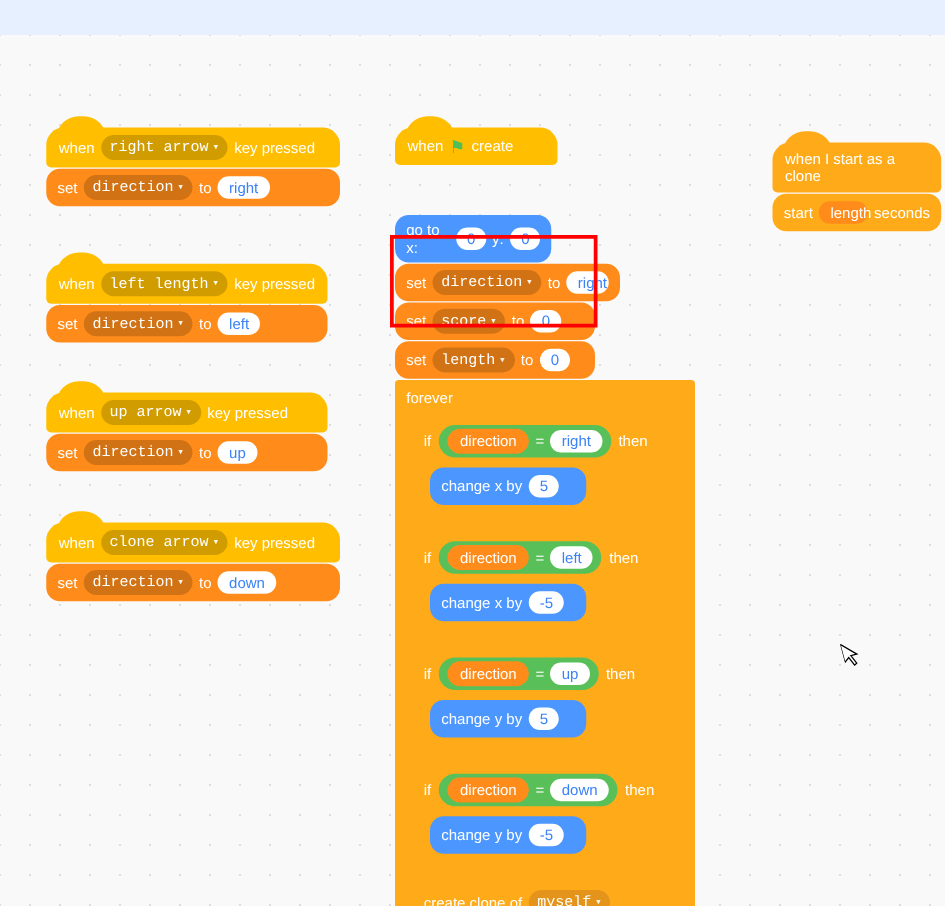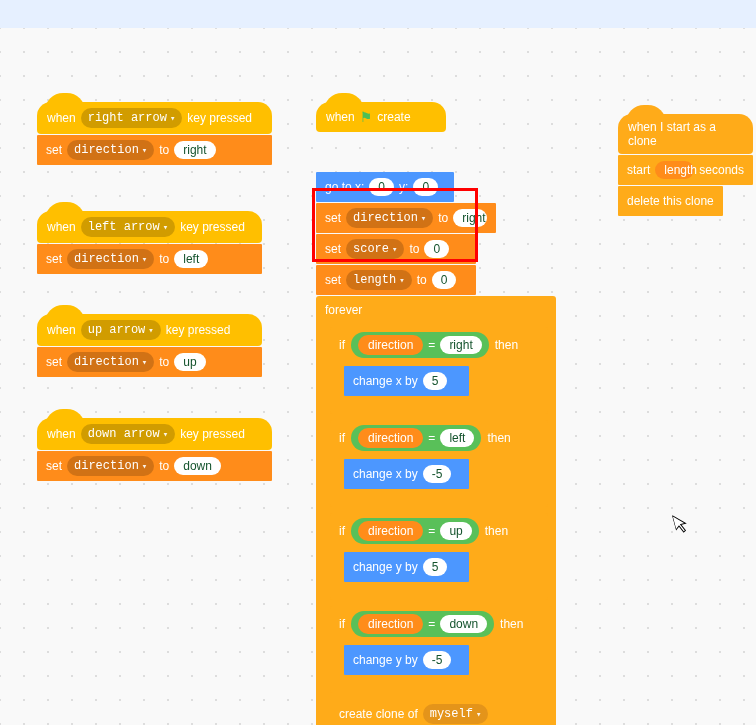--- a/index.html
+++ b/index.html
@@ -5,27 +5,27 @@
   * { box-sizing: border-box; }
   body { margin:0; font-family: Helvetica, Arial, sans-serif; font-size:12px; color:#fff; }
   .header { background:#e6f0ff; height:28px; width:756px; }
   .canvas { position:relative; width:756px; height:697px; background:#f9f9f9;
     background-image: radial-gradient(circle,#ddd 1px, transparent 1px);
     background-size:24px 24px; background-position:12px 12px; overflow:hidden; }
   .stack { position:absolute; }
   .hat { border-radius:14px 14px 4px 4px; padding:6px 10px; display:flex; align-items:center; gap:5px; min-height:30px; position:relative; }
   .hat::before { content:""; position:absolute; top:-9px; left:8px; width:40px; height:18px; border-radius:50px 50px 0 0; background:inherit; z-index:1; }
   .hat > * { position:relative; z-index:2; }
-  .blk { padding:5px 9px; display:flex; align-items:center; gap:5px; min-height:30px; border-radius:1px; margin-top:1px; }
+  .blk { padding:5px 9px; display:flex; align-items:center; gap:5px; min-height:30px; border-radius:11px; margin-top:1px; }
   .events { background:#ffbf00;margin-top:28px; } .events.hat { background:#ffbf00; }
   .data { background:#ff8c1a; }
   .motion { background:#4c97ff; }
   .control { background:#ffab19; }
   .ctrl-hat { background:#ffab19; }
-  .pill { background:#fff; color:#14532d; border-radius:20px; padding:2px 9px; min-width:24px; text-align:center; font-weight:500; }
+  .pill { background:#fff; color:#3b82f6; border-radius:20px; padding:2px 9px; min-width:24px; text-align:center; font-weight:500; }
   .pill.orange { background:#ff8c1a; color:#fff; }
   .dd { background:rgba(0,0,0,0.18); border-radius:14px; padding:3px 7px; display:inline-flex; align-items:center; gap:3px;font-family:Liberation Mono, monospace; }
   .dd .chev { font-size:9px; opacity:.9; }
   .dd.ctrl { background:#e4941a;text-align:right; }
   .var-rep { background:#ff8c1a; border-radius:14px; padding:3px 10px; color:#fff; }
   .op-eq { background:#59c059; border-radius:14px; padding:3px 7px; display:inline-flex; align-items:center; gap:5px; }
   .c-wrap { background:#ffab19; border-radius:3px; margin-top:1px; }
   .c-head { padding:5px 9px; display:flex; align-items:center; gap:6px; min-height:28px; }
   .c-body { margin-left:14px; background:transparent; padding:2px 0; }
   .c-foot { height:16px; }
@@ -57,21 +57,21 @@
         </span>
       <span>to</span>
       <span class="pill">right</span>
     </div>
   </div>
 
   <div class="stack" style="left:37px; top:155px; width:225px;">
     <div class="hat events">
       <span>when</span>
       <span class="dd">
-          <span>left arrow</span>
+          <span>left length</span>
           <span class="chev">▾</span>
         </span>
       <span>key pressed</span>
     </div>
     <div class="blk data">
       <span>set</span>
       <span class="dd">
           <span>direction</span>
           <span class="chev">▾</span>
         </span>
@@ -97,21 +97,21 @@
         </span>
       <span>to</span>
       <span class="pill">up</span>
     </div>
   </div>
 
   <div class="stack" style="left:37px; top:362px; width:235px;">
     <div class="hat events">
       <span>when</span>
       <span class="dd">
-          <span>down arrow</span>
+          <span>clone arrow</span>
           <span class="chev">▾</span>
         </span>
       <span>key pressed</span>
     </div>
     <div class="blk data">
       <span>set</span>
       <span class="dd">
           <span>direction</span>
           <span class="chev">▾</span>
         </span>
@@ -119,21 +119,21 @@
       <span class="pill">down</span>
     </div>
   </div>
 
   <div class="stack" style="left:316px; top:46px; width:240px;">
     <div class="hat events" style="width:130px;">
       <span>when</span>
       <span class="flag-icon">⚑</span>
       <span>create</span>
     </div>
-    <div class="blk motion" style="width:138px;margin-top:40px;">
+    <div class="blk motion" style="width:125px;margin-top:40px;">
       <span>go to x:</span>
       <span class="pill">0</span>
       <span>y:</span>
       <span class="pill">0</span>
     </div>
     <div class="blk data" style="width:180px;">
       <span>set</span>
       <span class="dd">
           <span>direction</span>
           <span class="chev">▾</span>
@@ -257,23 +257,20 @@
 
   <div class="stack" style="left:618px; top:50px; width:135px;margin-top:36px;">
     <div class="hat ctrl-hat">
       <span>when I start as a clone</span>
     </div>
     <div class="blk control">
       <span>start</span>
       <span class="pill orange">length</span>
       <span>seconds</span>
     </div>
-    <div class="blk control" style="width:105px;">
-      <span>delete this clone</span>
-    </div>
   </div>
 
   <div class="redbox" style="left:312px; top:160px; width:166px; height:74px;"></div>
 
   <div class="cursor" style="left:675px; top:485px;">
     <svg width="16" height="20" viewBox="0 0 16 20">
         <path d="M0 0 L0 15 L4 12 L7 19 L9 18 L6 11 L11 11 Z" fill="#fff" stroke="#000" stroke-width="1"></path>
       </svg>
   </div>
 

